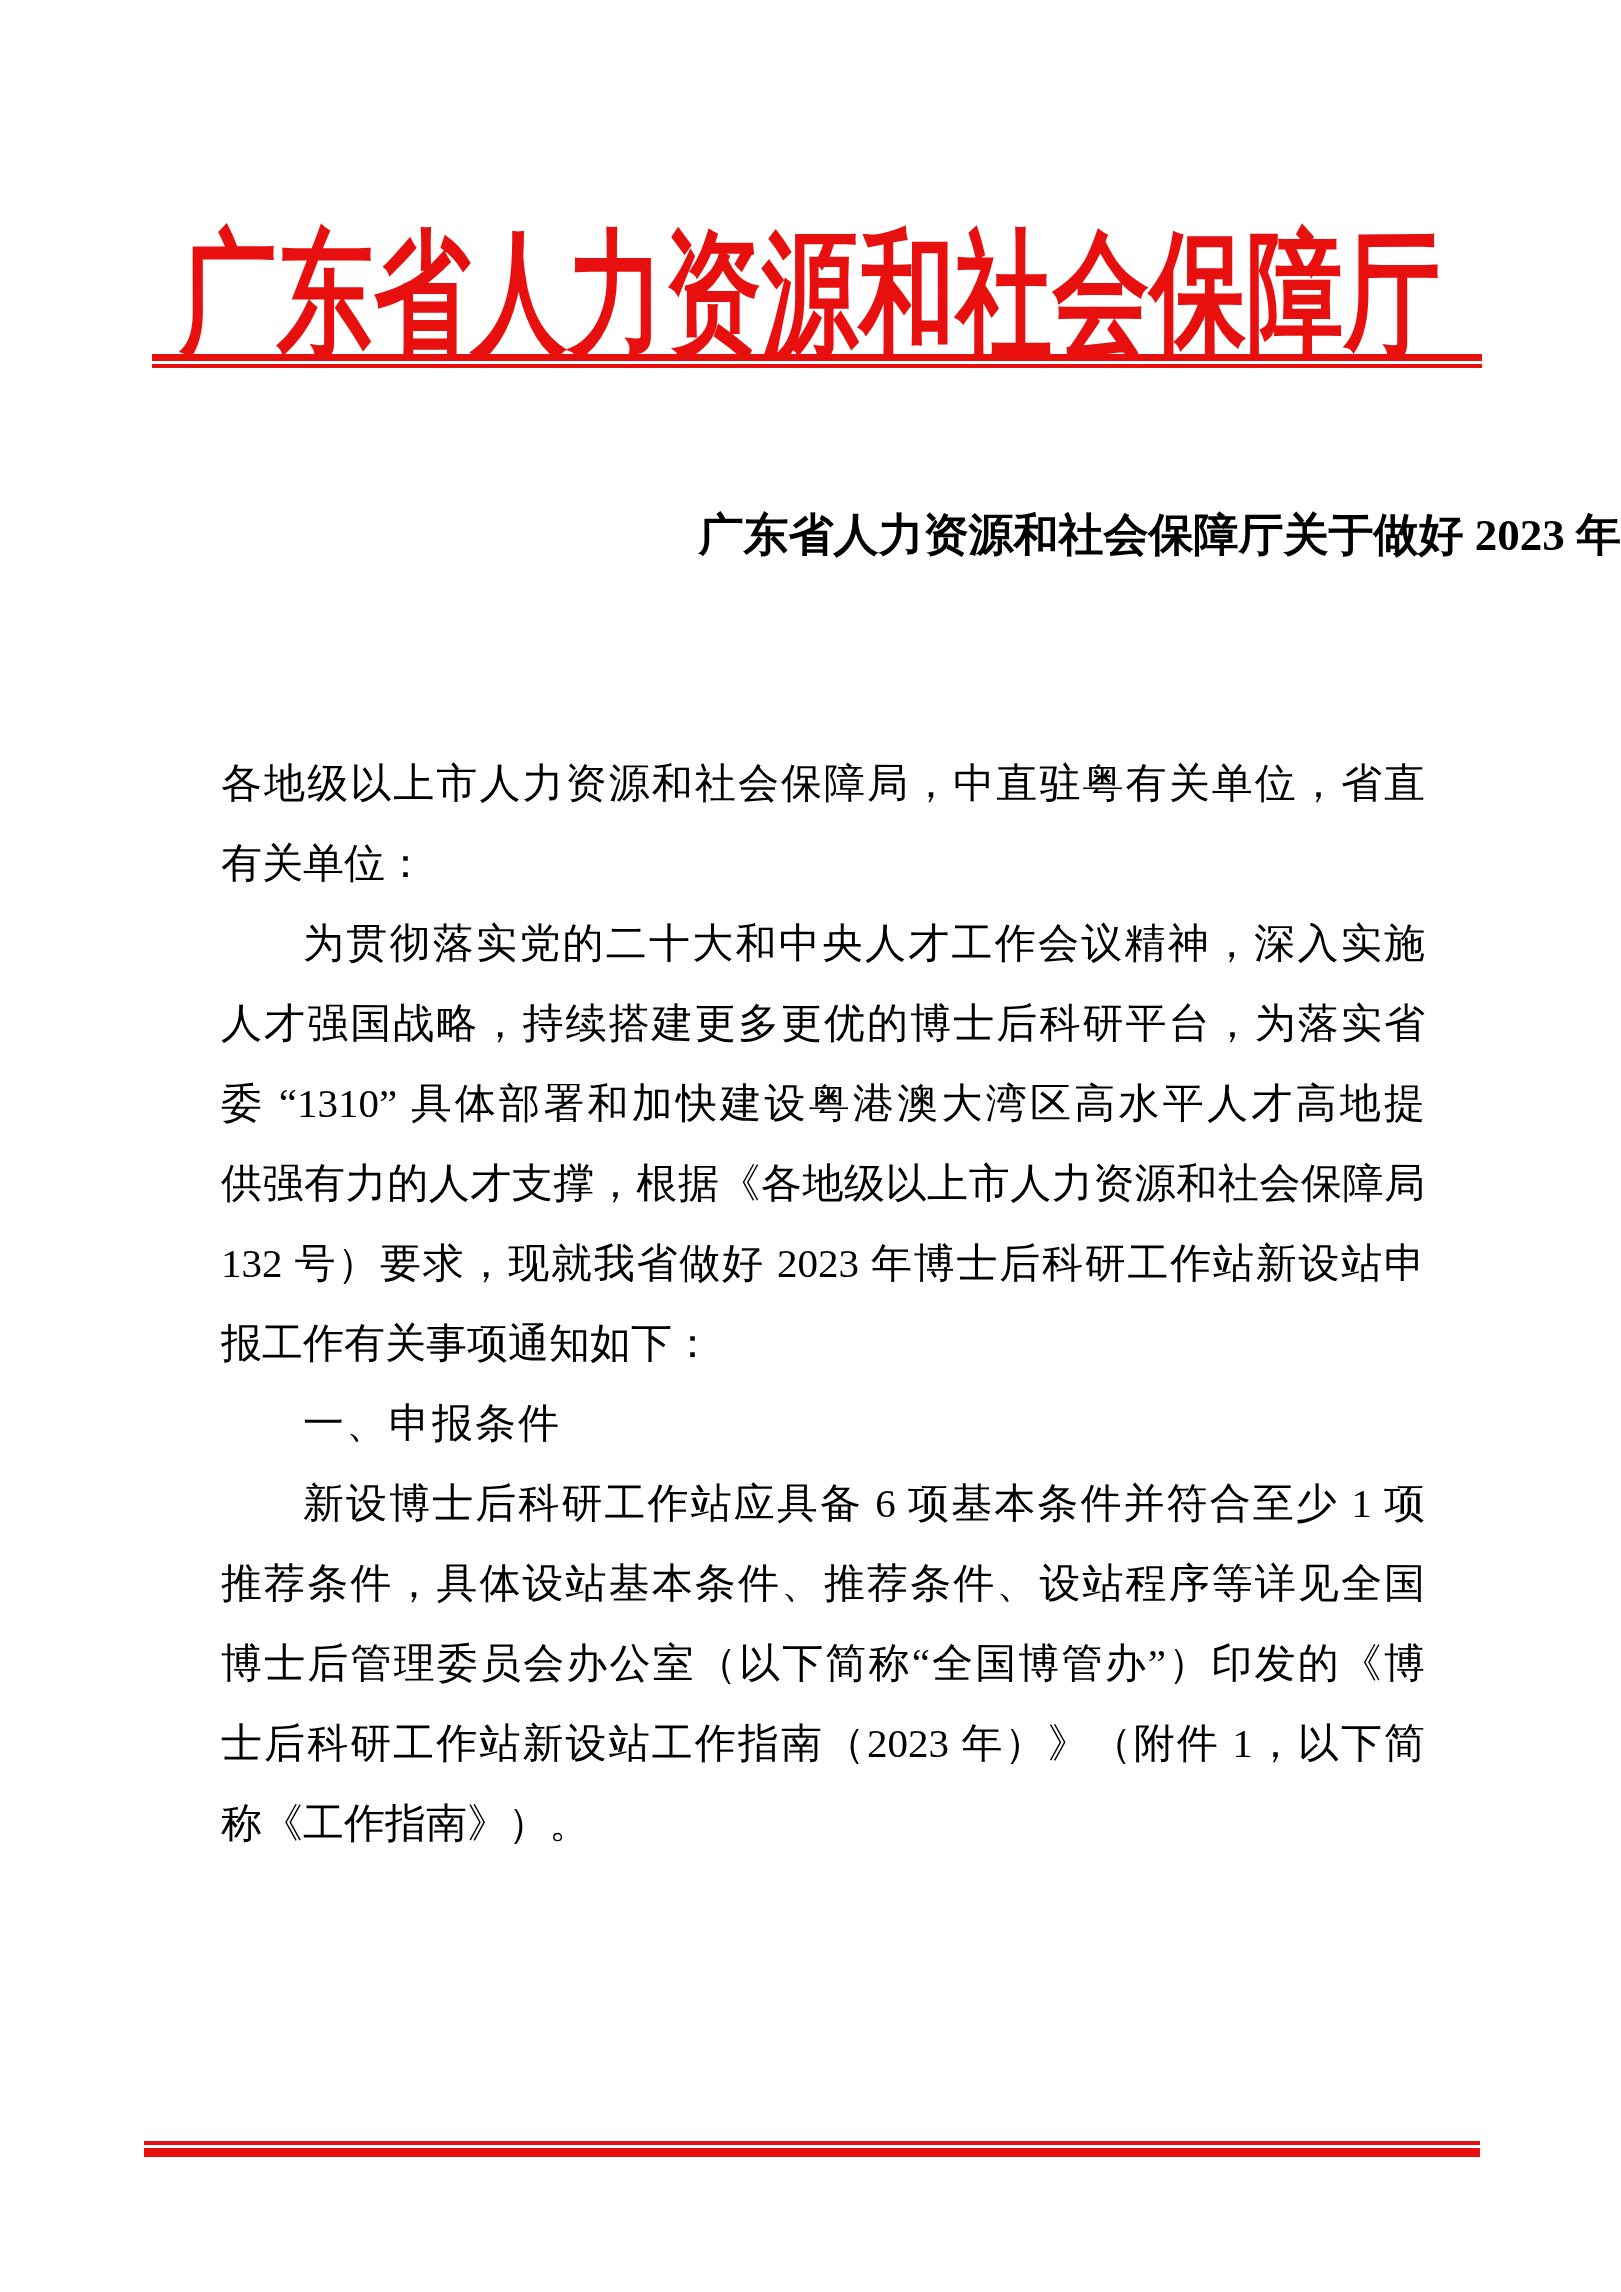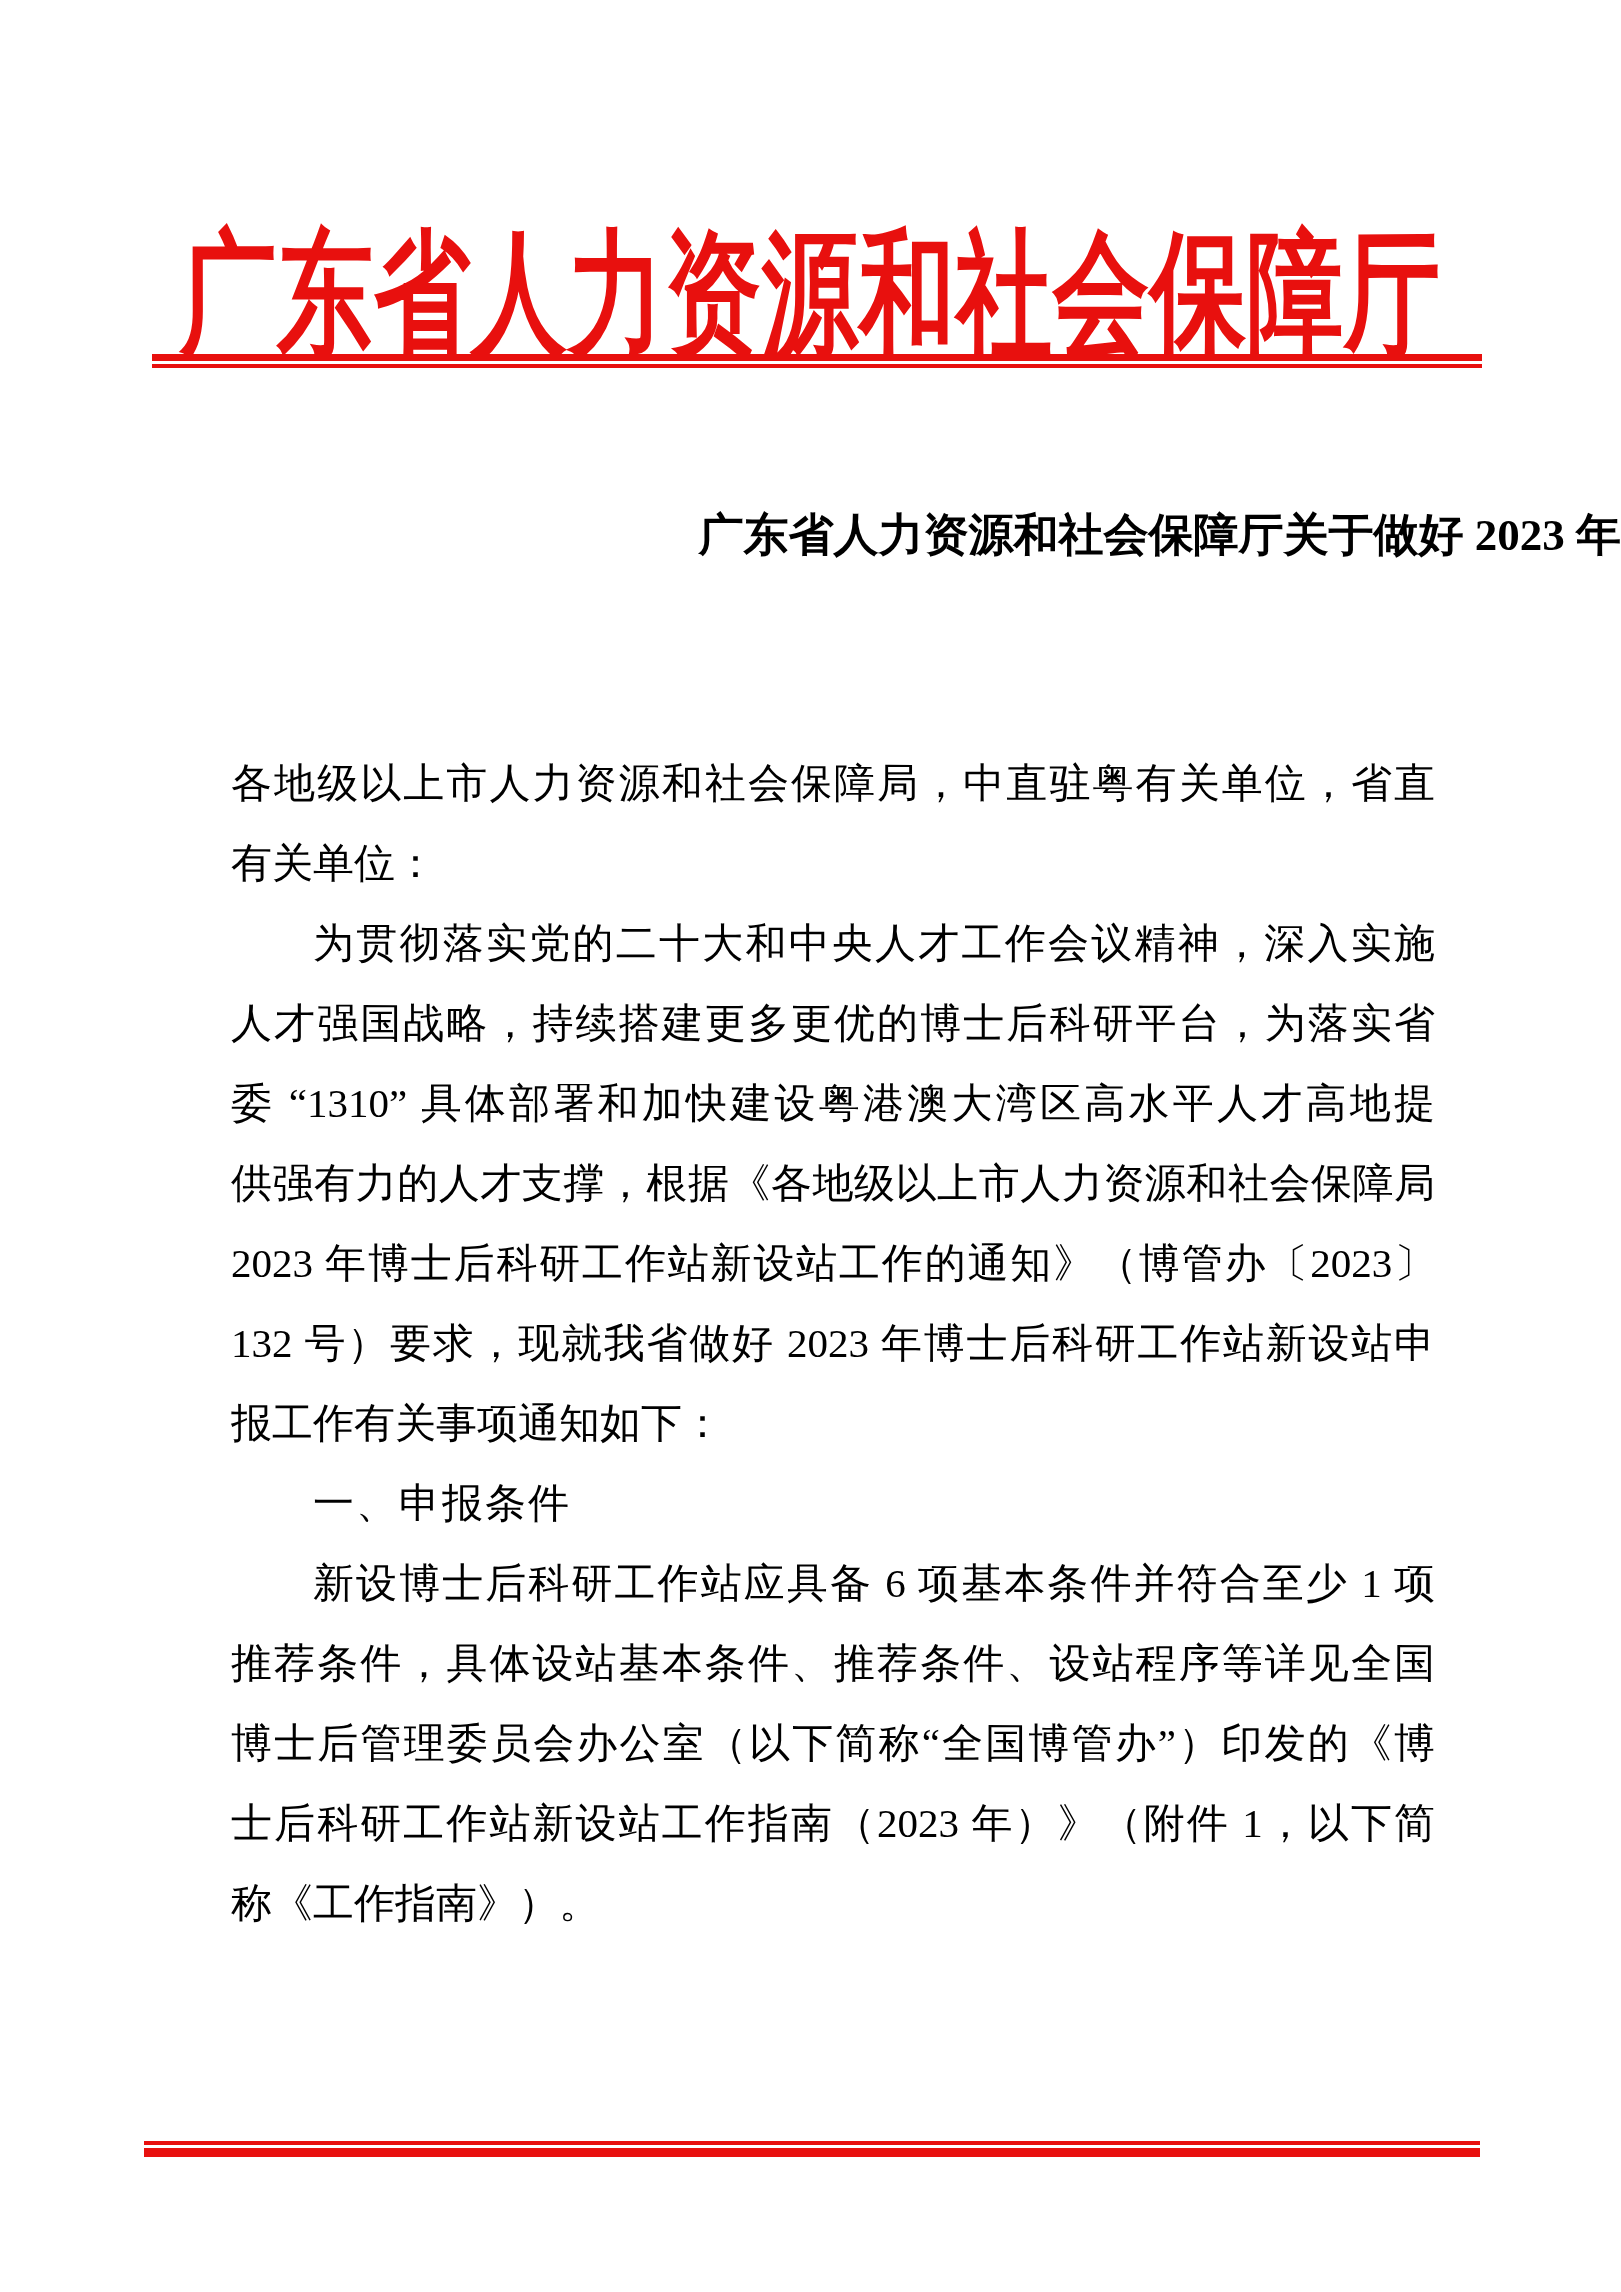--- a/index.html
+++ b/index.html
@@ -66,21 +66,21 @@
     font-weight: bold;
     font-size: 45px;
     line-height: 80px;
     white-space: nowrap;
   }
 
   
   .body-text {
     position: absolute;
     top: 743px;
-    left: 231px;
+    left: 221px;
     width: 1204px;
     font-size: 41px;
     line-height: 80px;
   }
   .line {
     text-align: left;
     white-space: normal;
   }
   .line.fill {
     text-align: justify;
@@ -115,21 +115,20 @@
     <div>广东省人力资源和社会保障厅关于做好 2023 年</div>
   </div>
 
   <div class="body-text">
       <div class="line fill">各地级以上市人力资源和社会保障局，中直驻粤有关单位，省直</div>
       <div class="line">有关单位：</div>
       <div class="line fill indent">为贯彻落实党的二十大和中央人才工作会议精神，深入实施</div>
       <div class="line fill">人才强国战略，持续搭建更多更优的博士后科研平台，为落实省</div>
       <div class="line fill">委 “1310” 具体部署和加快建设粤港澳大湾区高水平人才高地提</div>
       <div class="line fill">供强有力的人才支撑，根据《各地级以上市人力资源和社会保障局</div>
-      <div class="line fill">2023 年博士后科研工作站新设站工作的通知》（博管办〔2023〕</div>
       <div class="line fill">132 号）要求，现就我省做好 2023 年博士后科研工作站新设站申</div>
       <div class="line">报工作有关事项通知如下：</div>
       <div class="line heading">一、申报条件</div>
       <div class="line fill indent">新设博士后科研工作站应具备 6 项基本条件并符合至少 1 项</div>
       <div class="line fill">推荐条件，具体设站基本条件、推荐条件、设站程序等详见全国</div>
       <div class="line fill">博士后管理委员会办公室（以下简称“全国博管办”）印发的《博</div>
       <div class="line fill">士后科研工作站新设站工作指南（2023 年）》（附件 1，以下简</div>
       <div class="line">称《工作指南》）。</div>
     </div>
 

